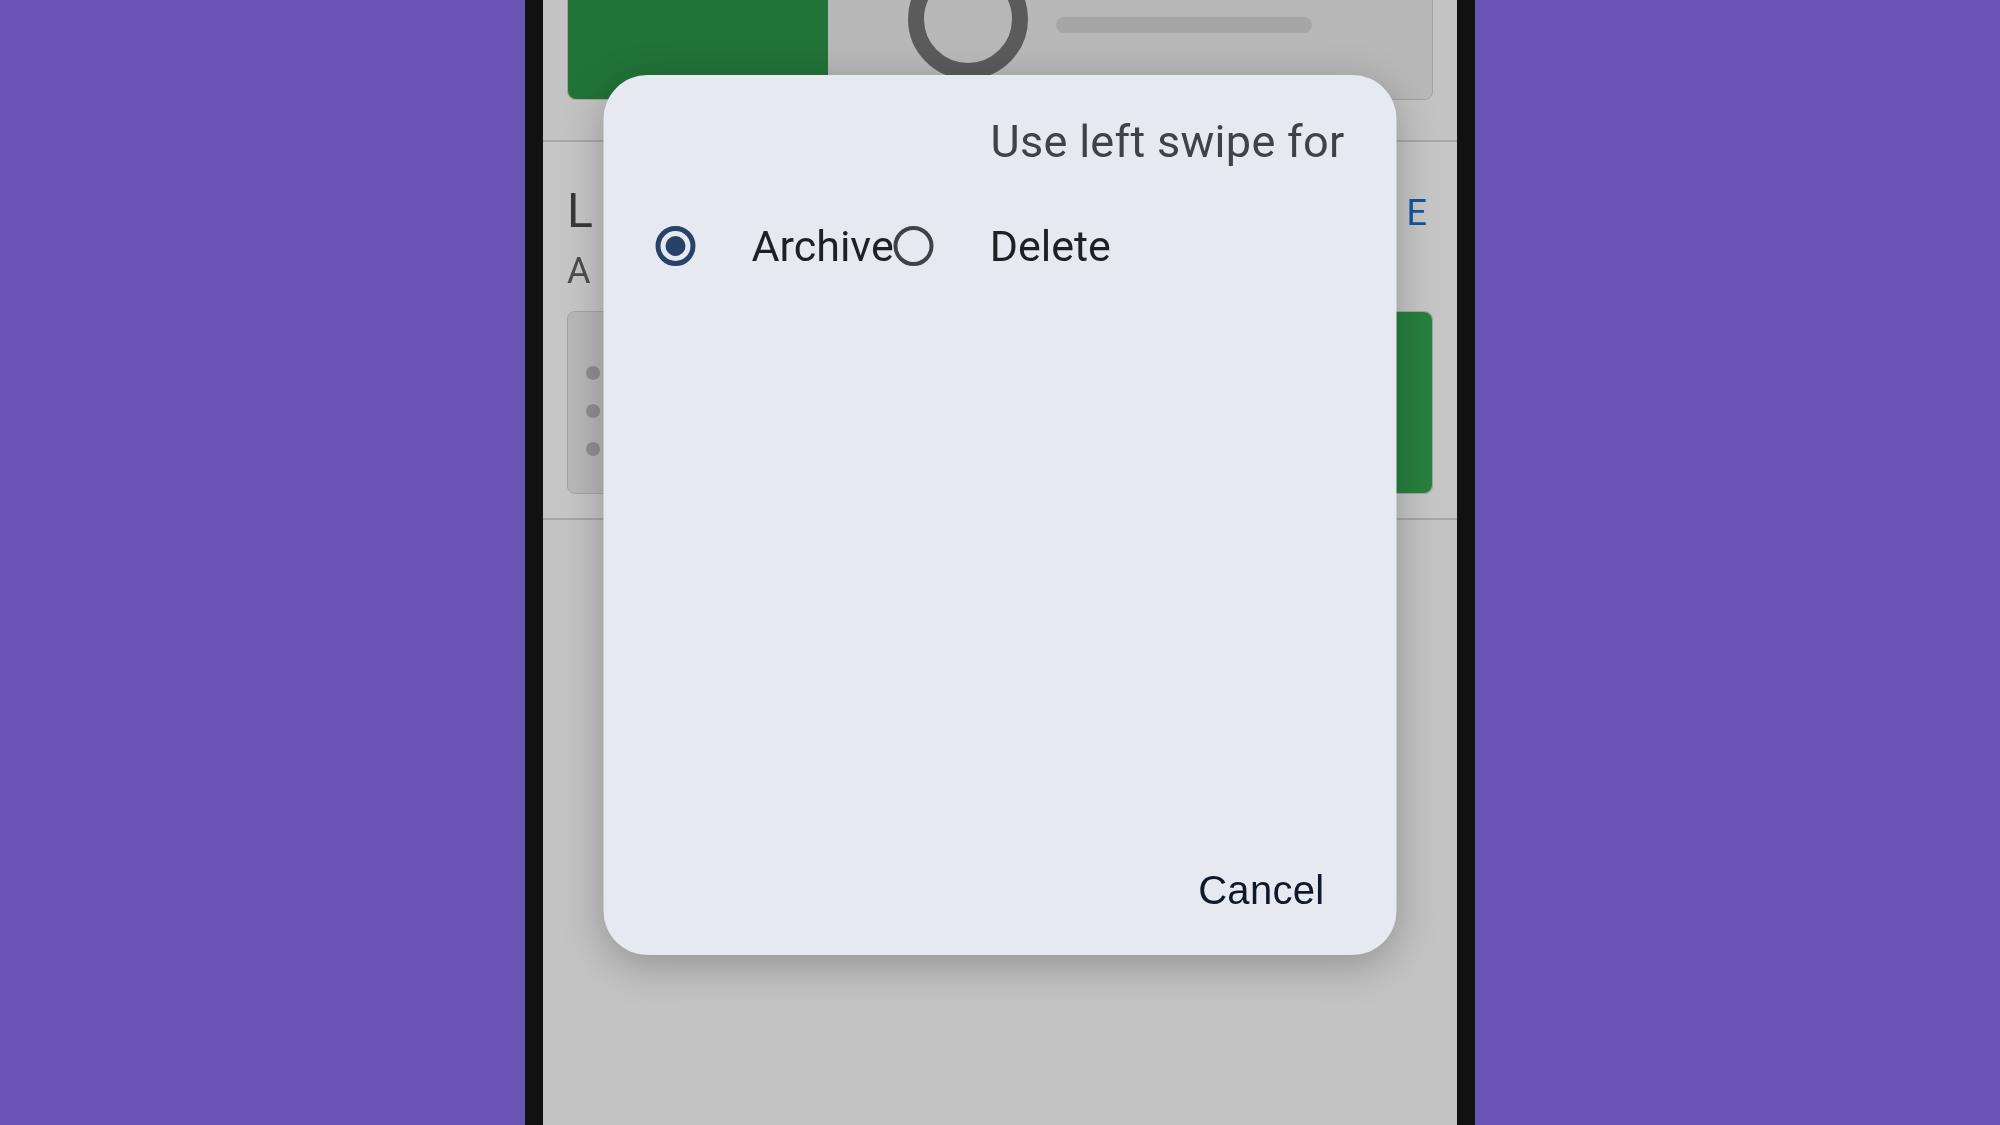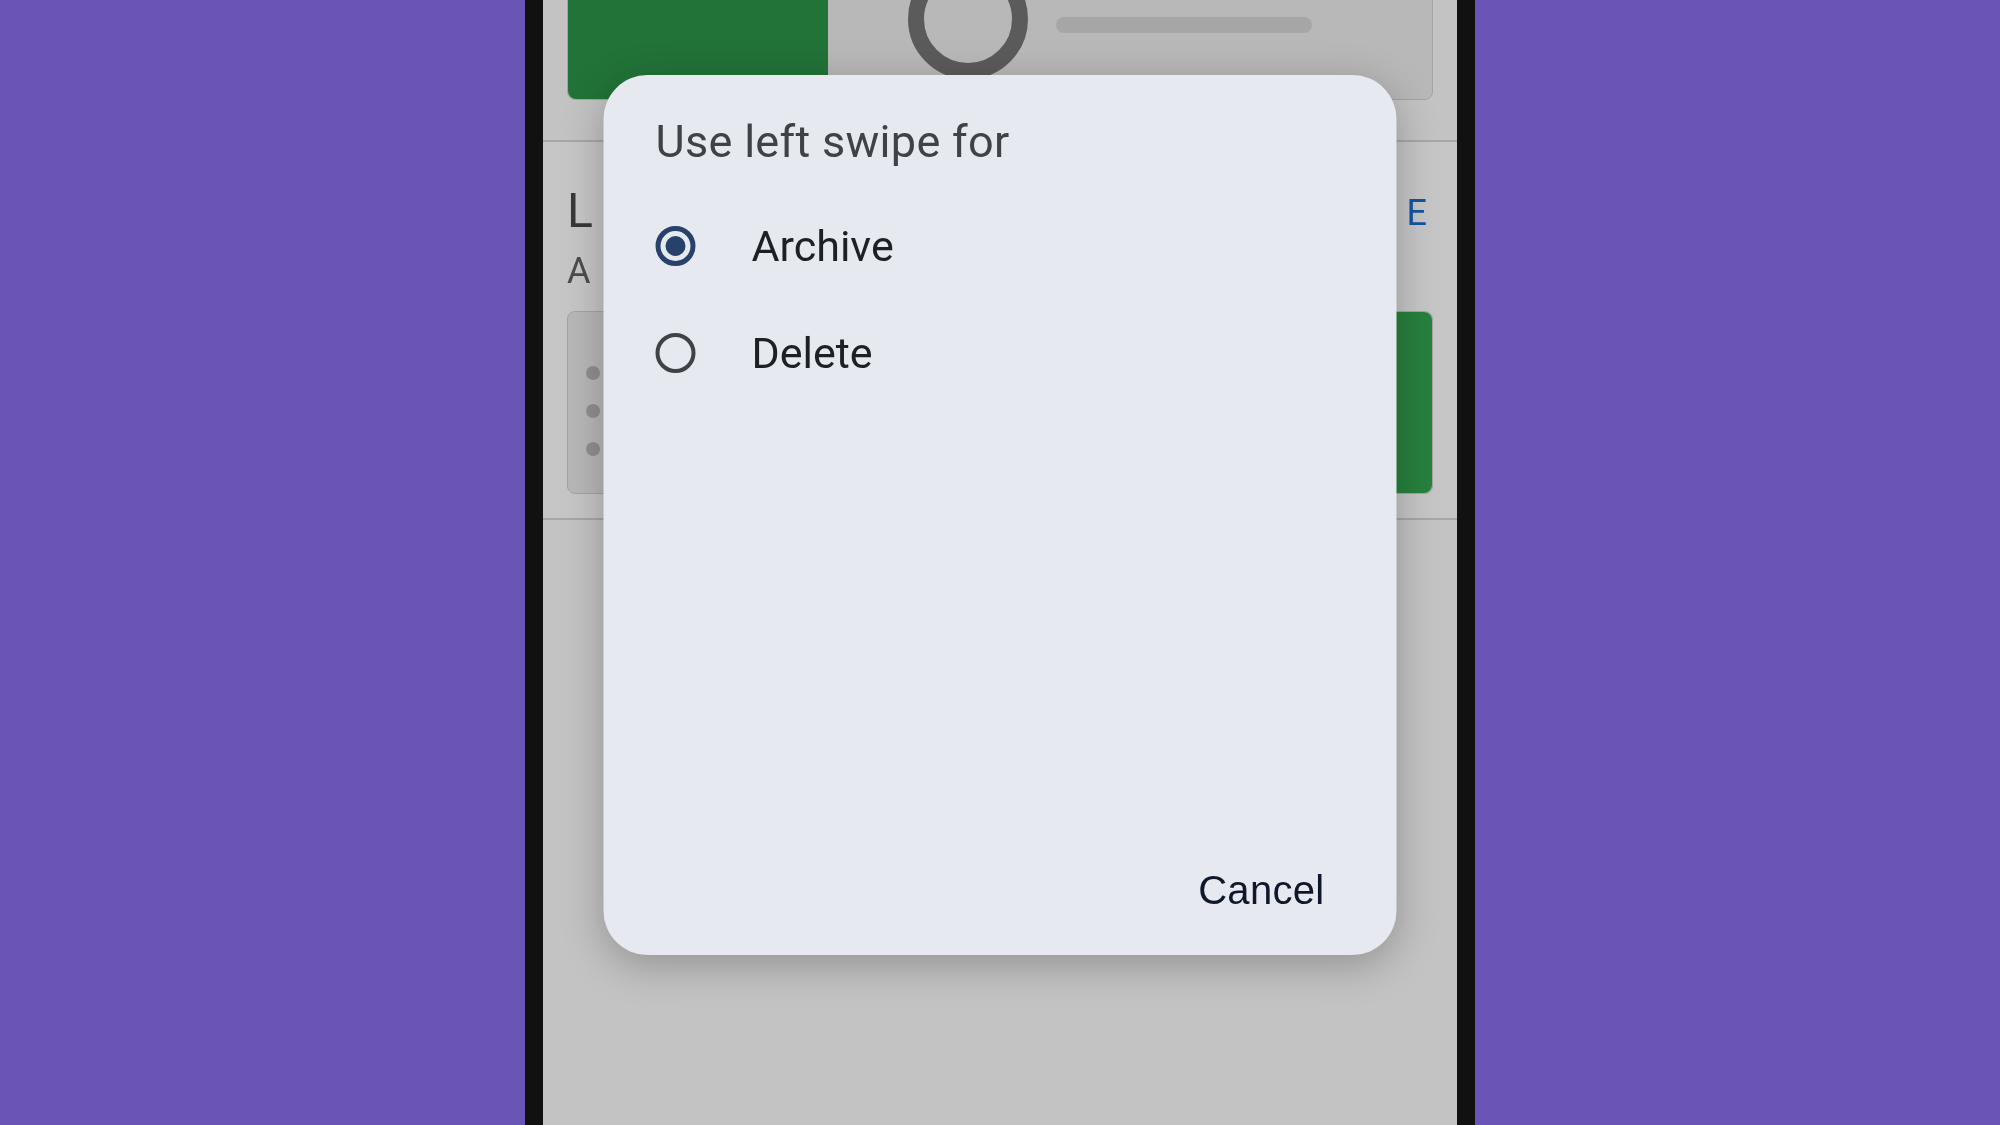--- a/index.html
+++ b/index.html
@@ -116,24 +116,25 @@
       border-radius: 44px;
       box-shadow: 0 10px 40px rgba(0,0,0,0.25);
       padding: 40px 52px 20px 52px;
     }
     .dialog-title {
       font-size: 45px;
       color: #3f4348;
       letter-spacing: 0.3px;
       margin-bottom: 24px;
       font-weight: 400;
+      text-align: right;
     }
     .options {
       display: flex;
-      flex-direction: column;
+      flex-direction: row;
     }
     .option {
       display: flex;
       align-items: center;
       gap: 56px;
       height: 107px;
       cursor: pointer;
     }
     .radio {
       width: 40px; height: 40px;

